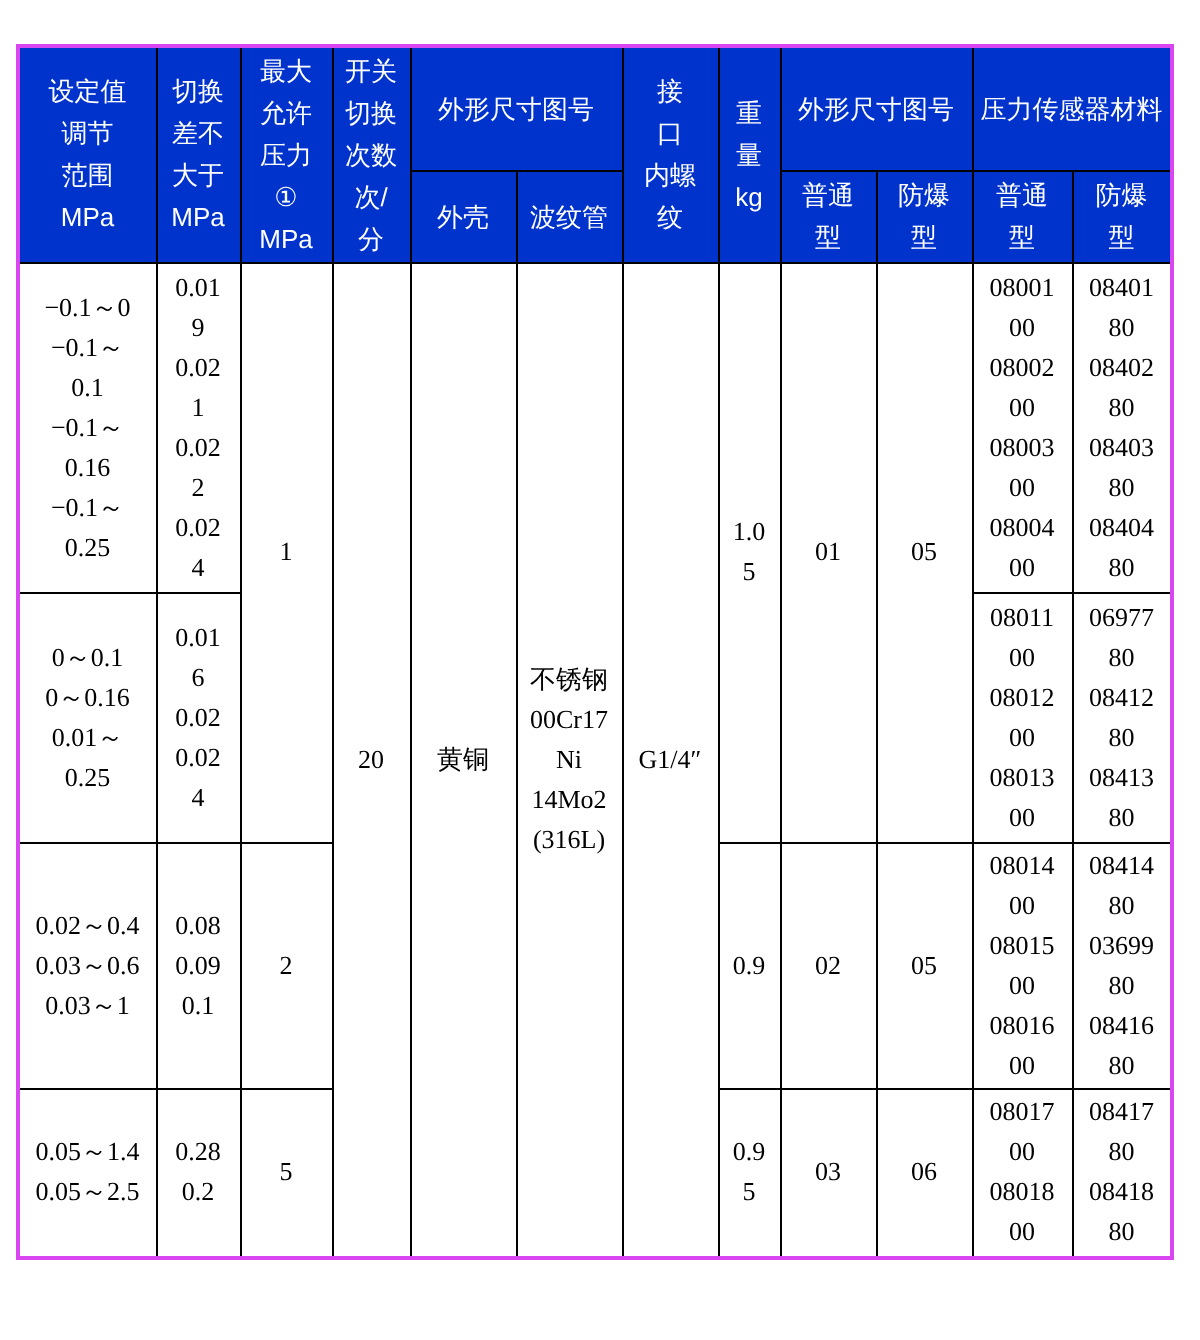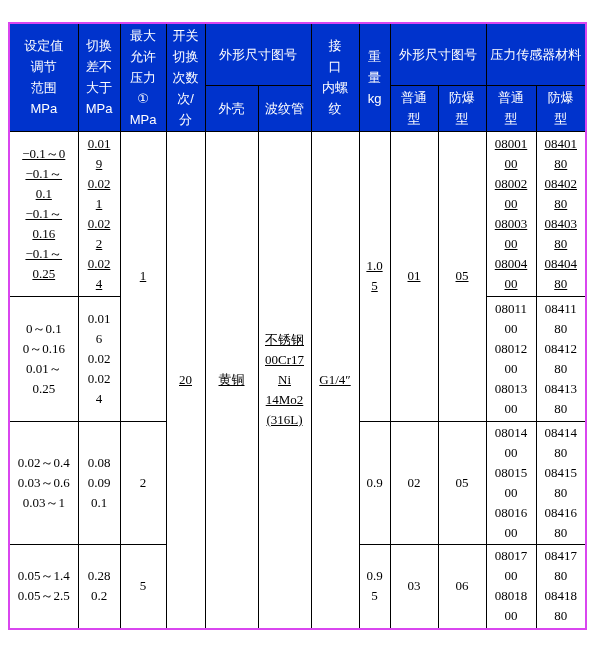--- a/index.html
+++ b/index.html
@@ -42,21 +42,21 @@
   th.hdr {
     background: #0033cc;
     color: #ffffff;
     font-weight: bold;
     font-size: 13px;
     line-height: 21px;
     font-family: "Liberation Sans", "DejaVu Sans", sans-serif;
   }
   tr.h1 { height: 62px; }
   tr.h2 { height: 46px; }
-  tr.g1 { height: 165px; text-decoration: underline; }
+  tr.g1 { height: 165px; }
   tr.g2 { height: 125px; }
   tr.g3 { height: 123px; }
   tr.g4 { height: 85px; }
 </style>
 </head>
 <body>
 
 <div class="page">
   <table class="spec">
     <colgroup>
@@ -175,21 +175,21 @@
 6
 0.02
 0.02
 4</td>
       <td class="body-cell">08011
 00
 08012
 00
 08013
 00</td>
-      <td class="body-cell">08411
+      <td class="body-cell">06977
 80
 08412
 80
 08413
 80</td>
     </tr>
 
     <tr class="g3">
       <td class="body-cell">0.02～0.4
 0.03～0.6
@@ -202,21 +202,21 @@
       <td class="body-cell">02</td>
       <td class="body-cell">05</td>
       <td class="body-cell">08014
 00
 08015
 00
 08016
 00</td>
       <td class="body-cell">08414
 80
-08415
+03699
 80
 08416
 80</td>
     </tr>
 
     <tr class="g4">
       <td class="body-cell">0.05～1.4
 0.05～2.5</td>
       <td class="body-cell">0.28
 0.2</td>

